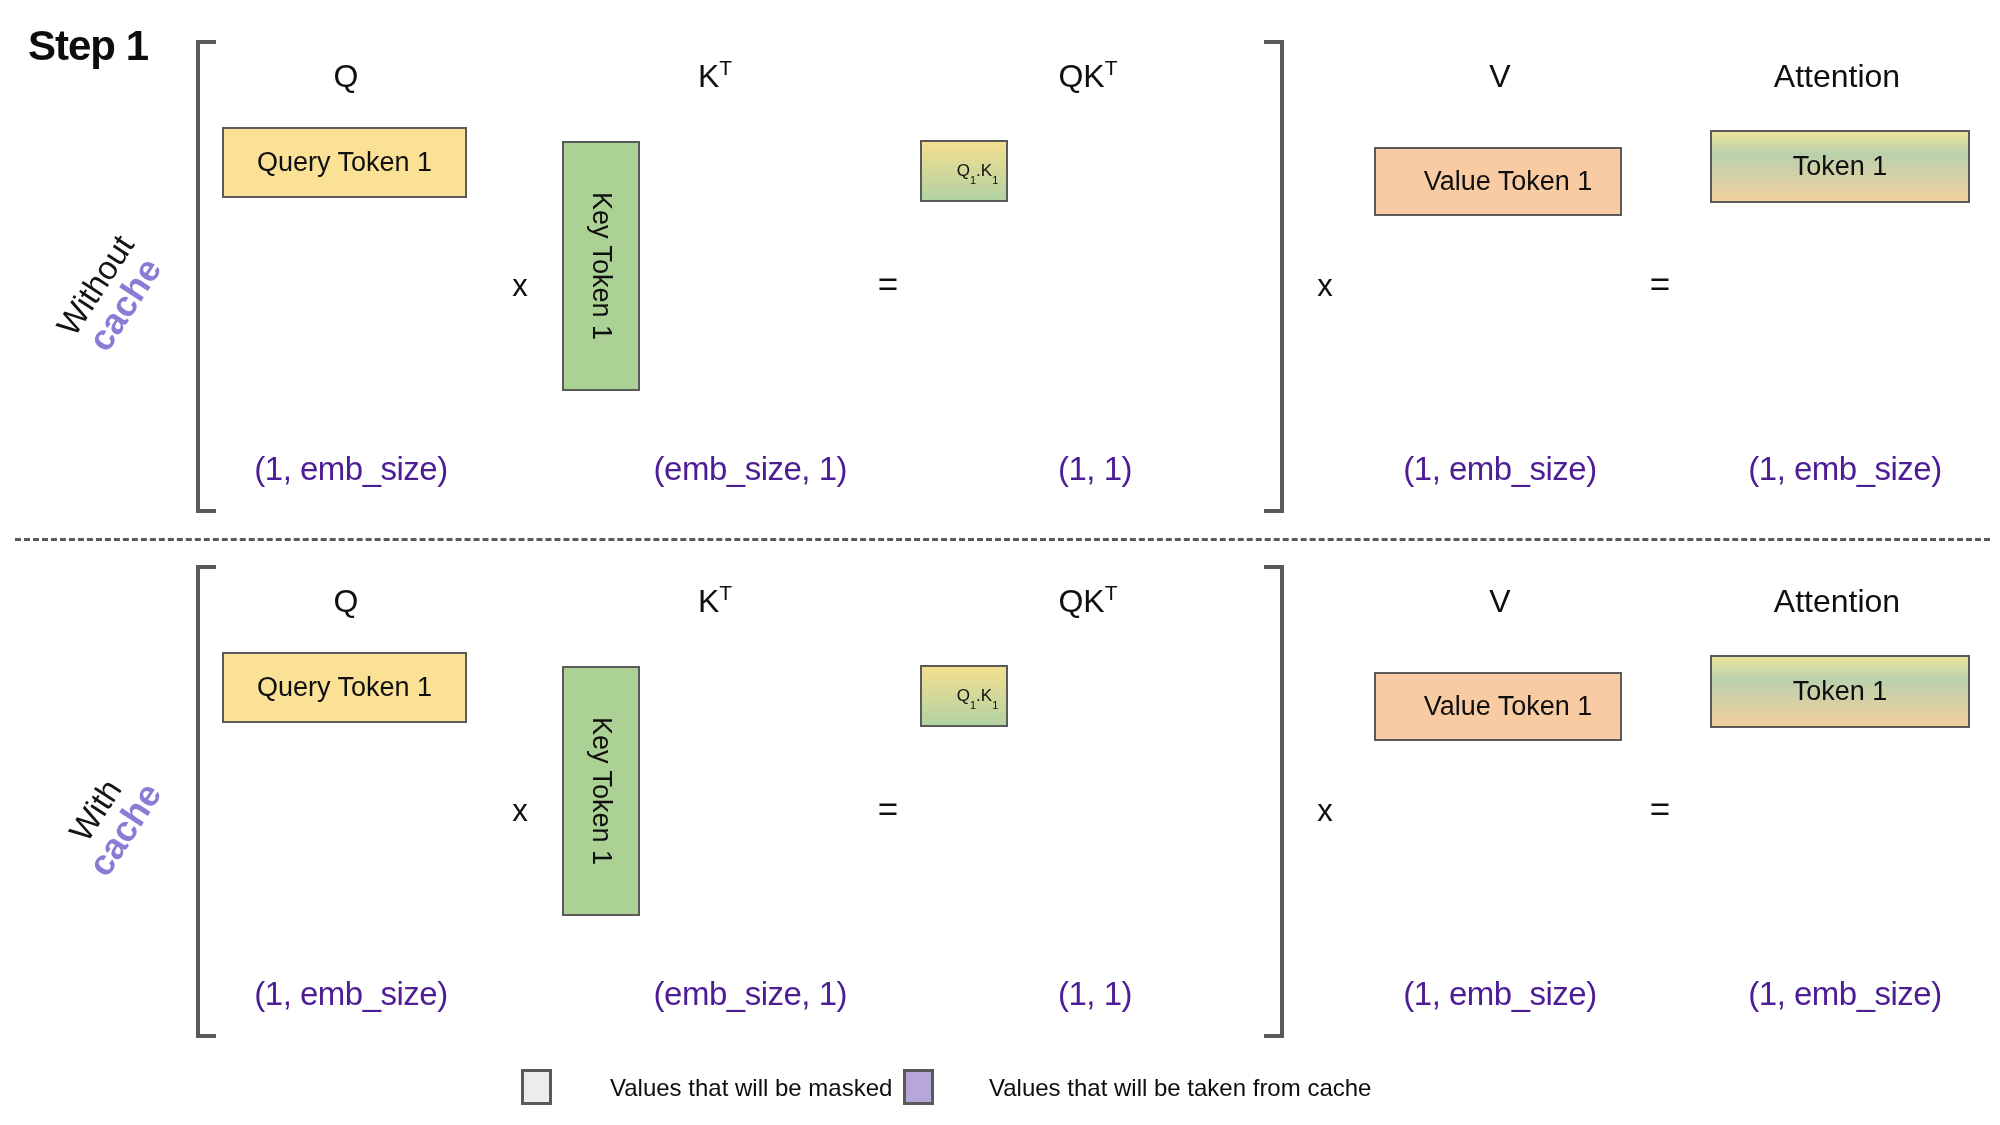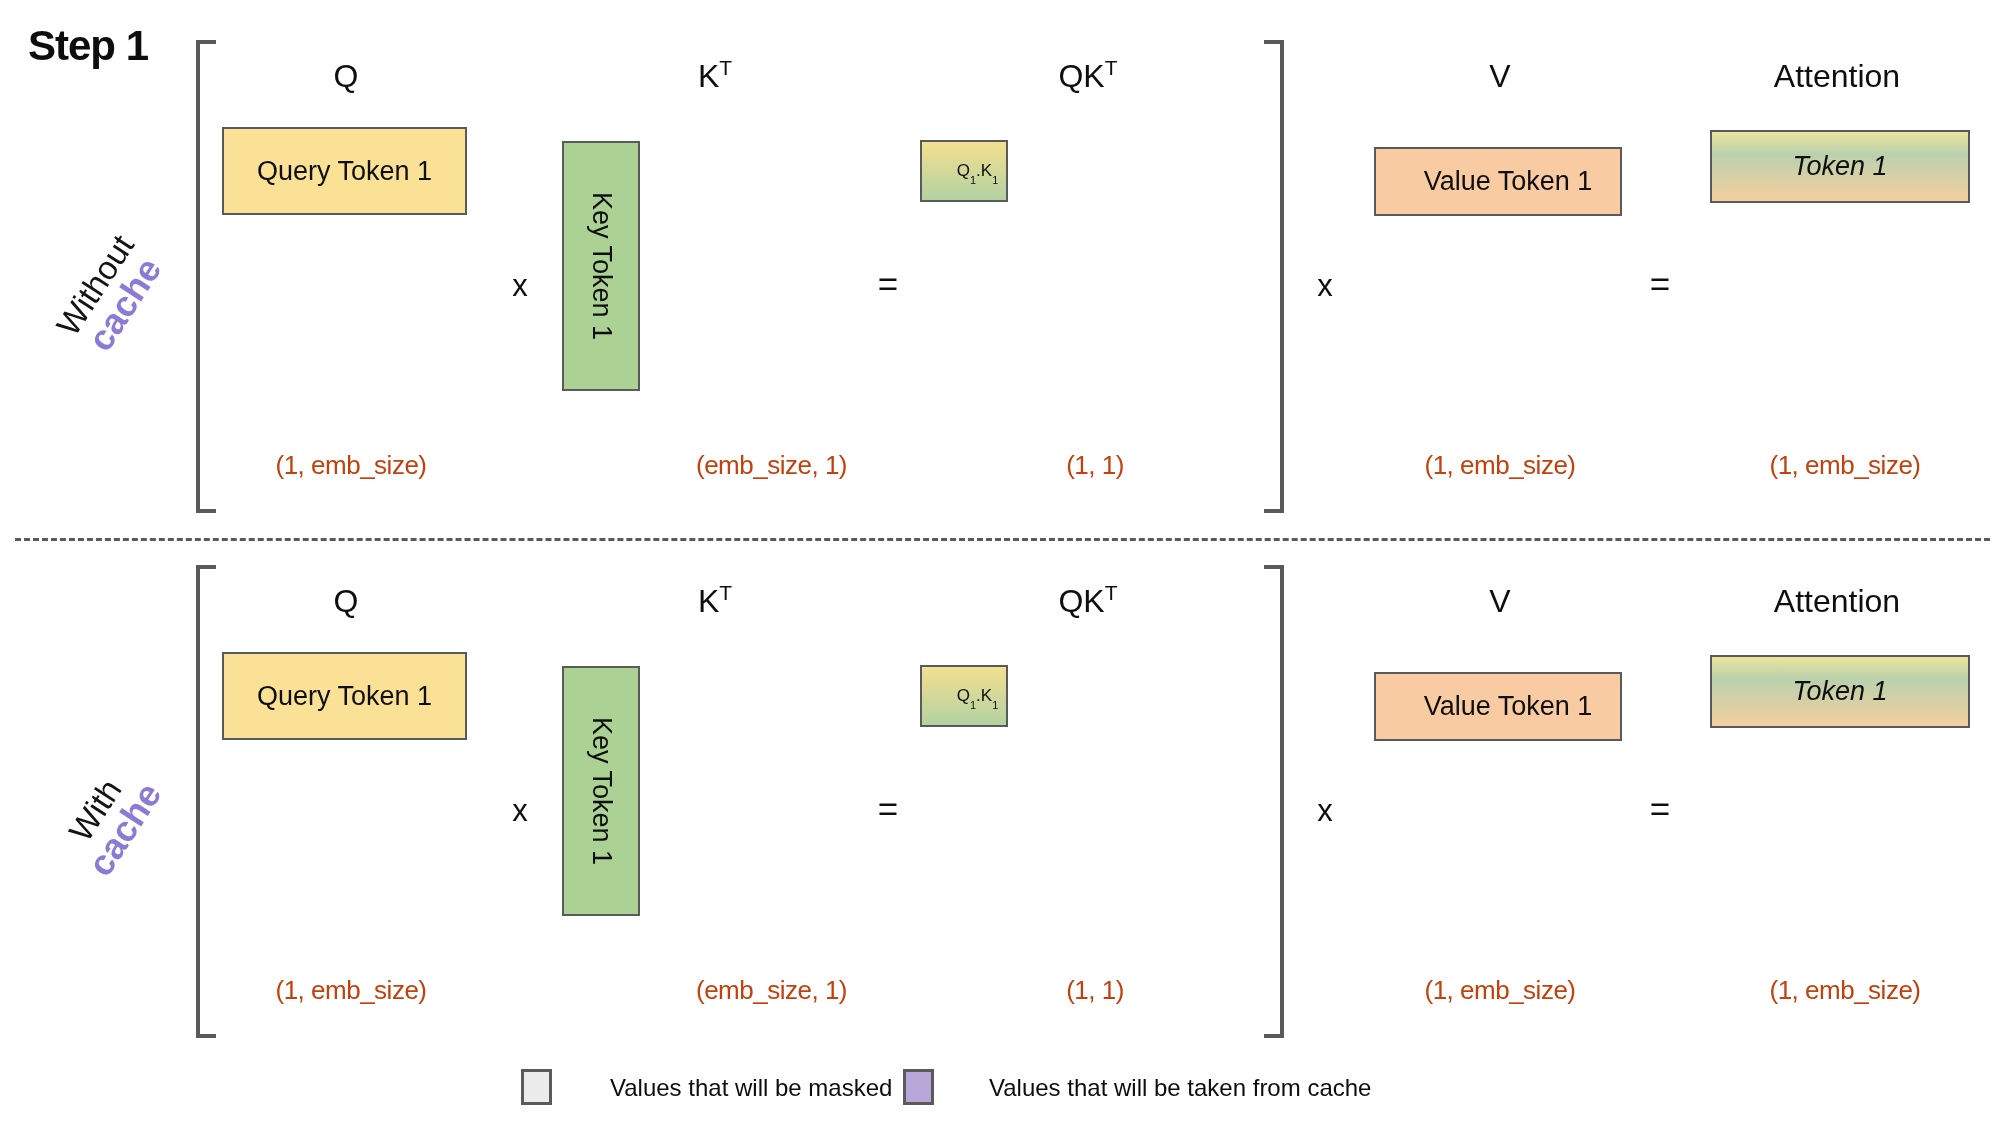--- a/index.html
+++ b/index.html
@@ -26,37 +26,37 @@
   .bracket.right{left:1264px;border-right:4px solid var(--border);border-top:4px solid var(--border);border-bottom:4px solid var(--border);}
 
   .hdr{top:58px;width:220px;text-align:center;font-size:32px;color:#0f0f0f;}
   .hdr sup{font-size:21px;vertical-align:super;line-height:0;}
 
   .mbox{
     box-sizing:border-box;border:2.5px solid var(--border);
     display:flex;align-items:center;justify-content:center;
     font-size:27px;color:#0f0f0f;
   }
-  .query-box{left:222px;top:127px;width:245px;height:88px;background:var(--query-fill);}
+  .query-box{left:222px;top:127px;width:245px;height:71px;background:var(--query-fill);}
   .key-box{left:562px;top:141px;width:78px;height:250px;background:var(--key-fill);}
   .key-box .vtext{writing-mode:vertical-rl;text-orientation:mixed;white-space:nowrap;}
   .qk-box{left:920px;top:140px;width:88px;height:62px;font-size:17px;
           background:linear-gradient(180deg,var(--qk-top) 0%,var(--qk-bottom) 100%);padding-left:27px;}
   .qk-box sub{font-size:11px;line-height:0;position:relative;bottom:-4px;}
   .value-box{left:1374px;top:147px;width:248px;height:69px;background:var(--value-fill);padding-left:20px;}
   .attn-box{left:1710px;top:130px;width:260px;height:73px;
-          background:linear-gradient(180deg,var(--attn-top) 0%,var(--attn-mid) 32%,var(--attn-bottom) 100%);font-style:italic;}
+          background:linear-gradient(180deg,var(--attn-top) 0%,var(--attn-mid) 32%,var(--attn-bottom) 100%);}
 
   .op{width:60px;text-align:center;font-size:31px;color:#0f0f0f;}
   .op.times1{left:490px;top:268px;}
   .op.equals1{left:858px;top:264px;font-size:35px;}
   .op.times2{left:1295px;top:268px;}
   .op.equals2{left:1630px;top:264px;font-size:35px;}
 
-  .dim{top:450px;width:280px;text-align:center;font-size:26px;color:#c2410c;letter-spacing:-0.5px;}
+  .dim{top:450px;width:280px;text-align:center;font-size:33px;color:#4c1d95;letter-spacing:-0.5px;}
   .dim.d-q{left:211px;}
   .dim.d-k{left:567px;text-align:right;}
   .dim.d-qk{left:955px;}
   .dim.d-v{left:1360px;}
   .dim.d-attn{left:1705px;}
 
   .separator{left:15px;top:538px;width:1975px;border-top:3px dashed #5a5a5a;height:0;}
 
   .legend-swatch{box-sizing:border-box;width:31px;height:36px;border:3px solid var(--border);top:1069px;}
   .legend-swatch.masked{left:521px;background:var(--legend-masked-fill);}

